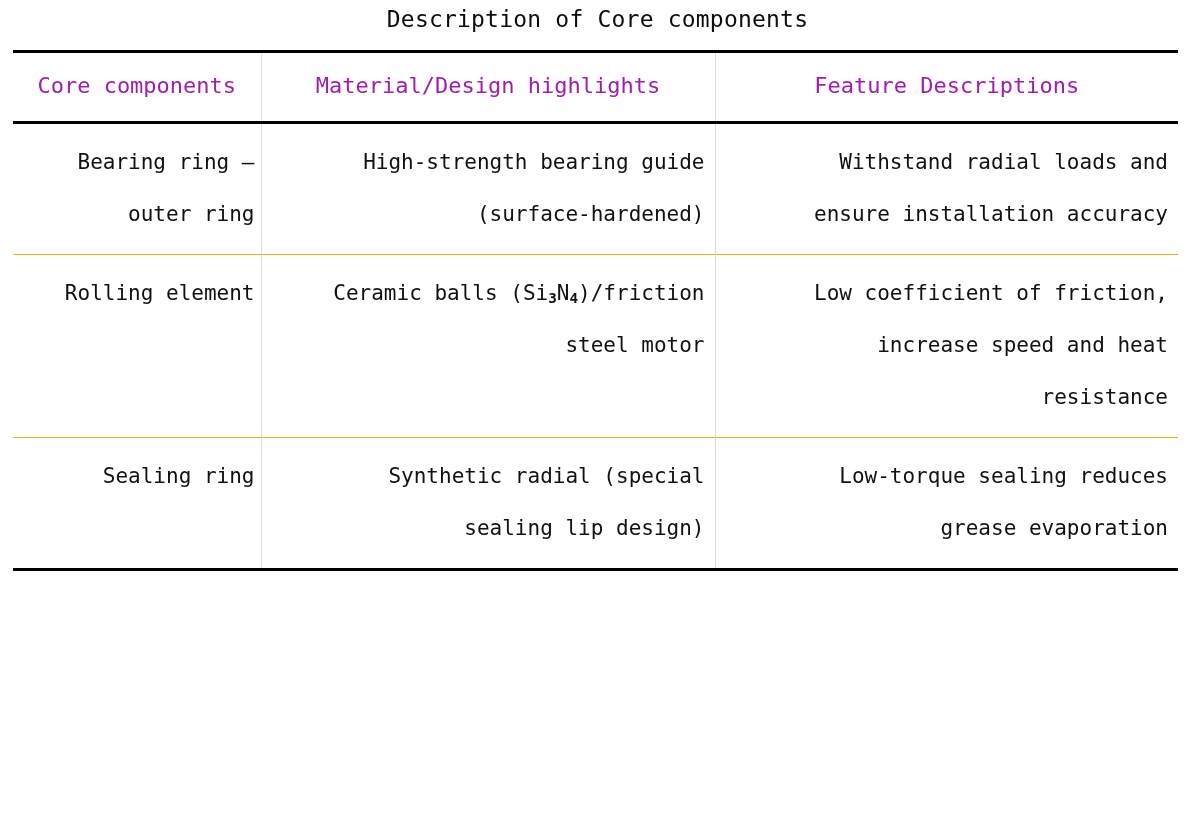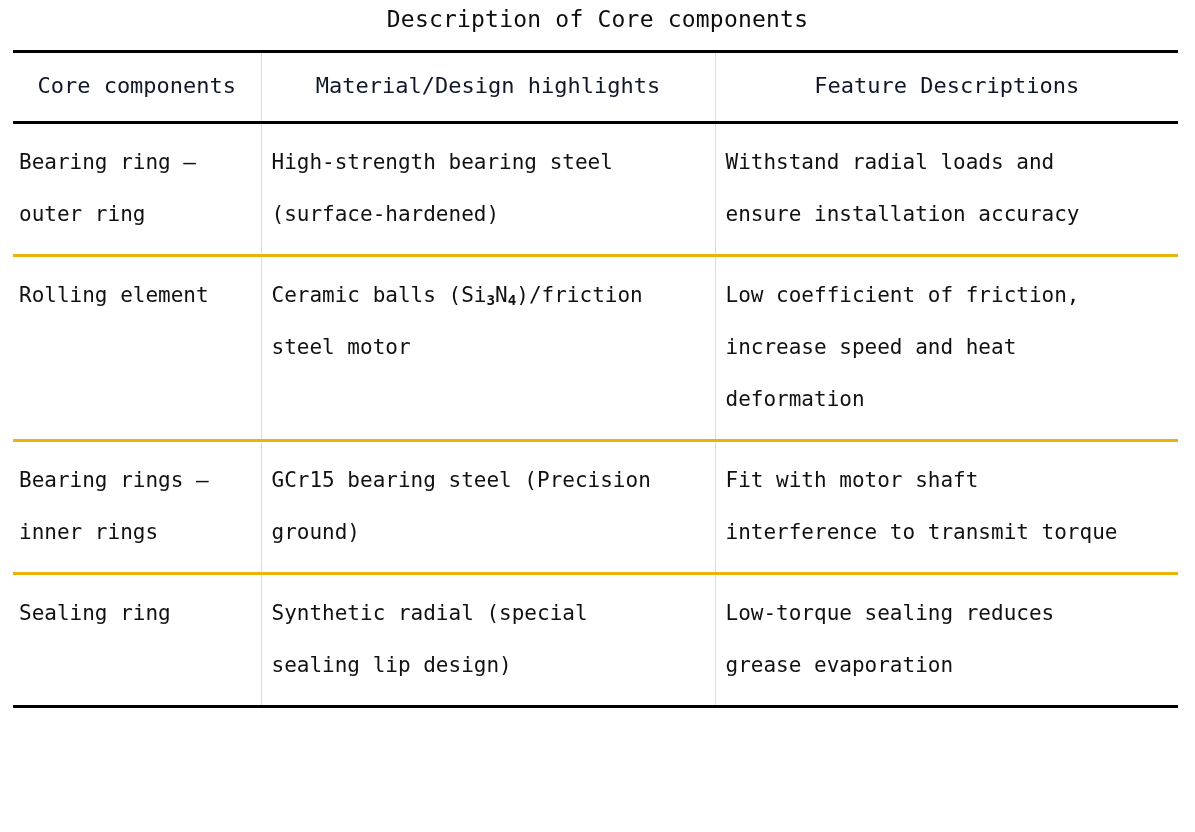--- a/index.html
+++ b/index.html
@@ -58,35 +58,35 @@
     border-bottom: 3px solid #000000;
   }
 
   thead th {
     font-weight: normal;
     font-size: 22px;
     line-height: 30px;
     text-align: center;
     vertical-align: middle;
     padding: 18px 6px 20px 6px;
-    color: #0f172a;
+    color: #a21caf;
     border-right: 1px solid #dddddd;
     white-space: nowrap;
   }
   thead th:last-child { border-right: none; }
 
   tbody tr {
-    border-top: 3px solid #eab308;
+    border-top: 1px solid #eab308;
   }
   tbody tr:first-child { border-top: none; }
 
   tbody td {
     font-size: 21px;
     line-height: 52px;
-    text-align: left;
+    text-align: right;
     vertical-align: top;
     padding: 12px 10px 14px 10px;
     color: #111111;
     border-right: 1px solid #dcdcdc;
     word-wrap: break-word;
   }
   tbody td:last-child { border-right: none; }
 
   tbody td.col-label { padding-left: 6px; padding-right: 6px; }
 
@@ -126,58 +126,44 @@
       </thead>
 
       <tbody>
 
         <tr>
           <td class="col-label">
             <span class="cell-line">Bearing ring –</span>
             <span class="cell-line">outer ring</span>
           </td>
           <td>
-            <span class="cell-line">High-strength bearing steel</span>
+            <span class="cell-line">High-strength bearing guide</span>
             <span class="cell-line">(surface-hardened)</span>
           </td>
           <td>
             <span class="cell-line">Withstand radial loads and</span>
             <span class="cell-line">ensure installation accuracy</span>
           </td>
         </tr>
 
         <tr>
           <td class="col-label">
             <span class="cell-line">Rolling element</span>
           </td>
           <td>
             <span class="cell-line"><span>Ceramic balls (Si</span><sub>3</sub><span>N</span><sub>4</sub><span>)/friction</span></span>
             <span class="cell-line">steel motor</span>
           </td>
           <td>
             <span class="cell-line">Low coefficient of friction,</span>
             <span class="cell-line">increase speed and heat</span>
-            <span class="cell-line">deformation</span>
+            <span class="cell-line">resistance</span>
           </td>
         </tr>
 
-        <tr>
-          <td class="col-label">
-            <span class="cell-line">Bearing rings –</span>
-            <span class="cell-line">inner rings</span>
-          </td>
-          <td>
-            <span class="cell-line">GCr15 bearing steel (Precision</span>
-            <span class="cell-line">ground)</span>
-          </td>
-          <td>
-            <span class="cell-line">Fit with motor shaft</span>
-            <span class="cell-line">interference to transmit torque</span>
-          </td>
-        </tr>
 
 
         <tr>
           <td class="col-label">
             <span class="cell-line">Sealing ring</span>
           </td>
           <td>
             <span class="cell-line">Synthetic radial (special</span>
             <span class="cell-line">sealing lip design)</span>
           </td>

